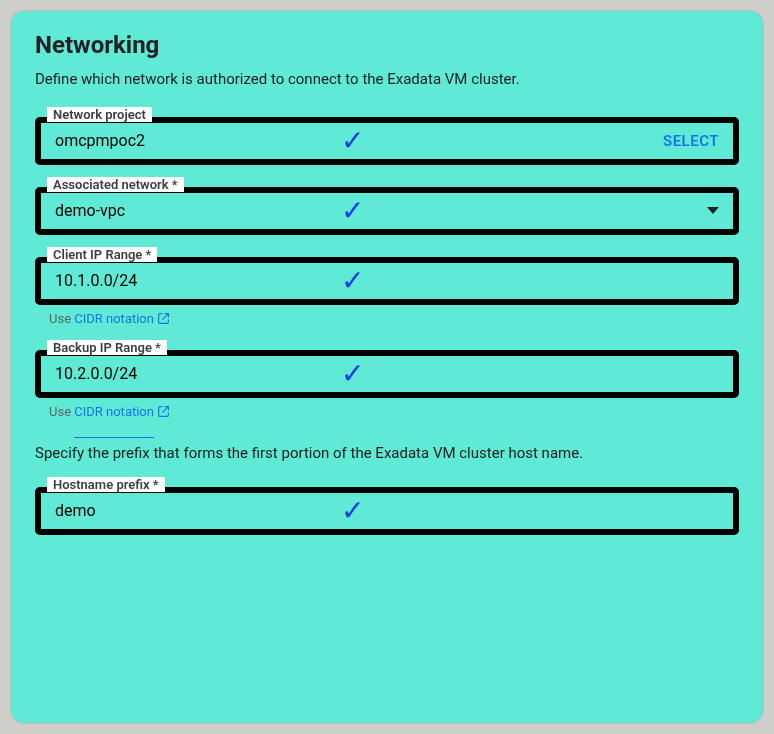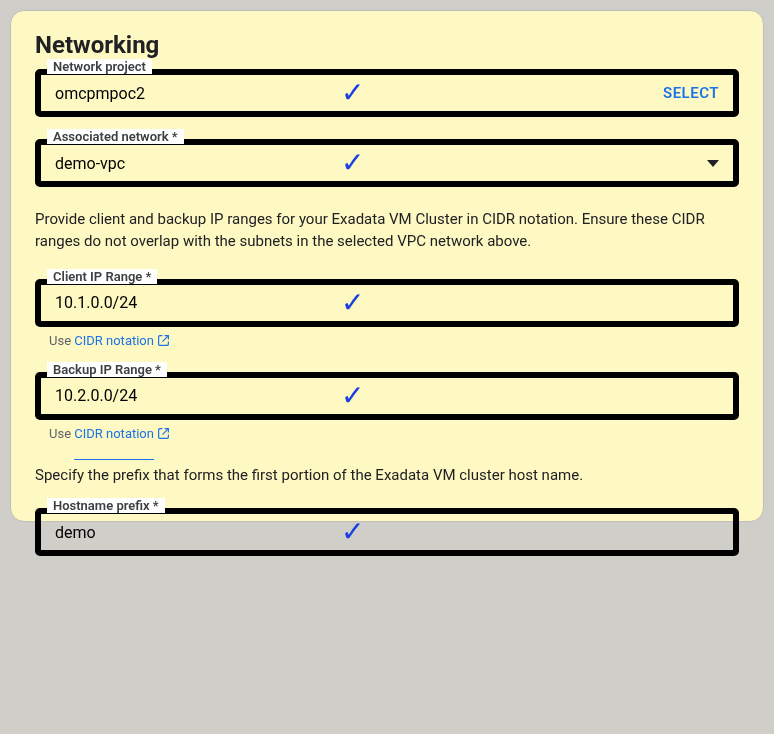--- a/index.html
+++ b/index.html
@@ -10,22 +10,22 @@
     font-family: Roboto, "Helvetica Neue", Arial, sans-serif;
     color: #202124;
     width: 774px;
     height: 734px;
     overflow: hidden;
   }
   .frame {
     margin: 10px;
     border: 1px solid #bfbdb9;
     border-radius: 14px;
-    background: #fef9c3;
-    height: 512px;
+    background: #5eead4;
+    height: 714px;
     padding: 20px 24px 24px 24px;
   }
   h1 {
     font-size: 24px;
     font-weight: 700;
     margin: 0 0 10px 0;
     letter-spacing: 0;
   }
   .desc {
     font-size: 15px;
@@ -116,40 +116,40 @@
     background: transparent;
     padding: 0;
     width: 260px;
   }
 </style>
 </head>
 <body>
 
 <div class="frame">
   <h1>Networking</h1>
+  <p class="desc">Define which network is authorized to connect to the Exadata VM cluster.</p>
 
   <div class="field">
     <span class="label">Network project</span>
     <div class="box">
       <input class="value" readonly="" value="omcpmpoc2" style="">
       <span class="check">✓</span>
       <span class="select-link">SELECT</span>
     </div>
   </div>
 
   <div class="field">
     <span class="label">Associated network *</span>
     <div class="box">
       <input class="value" readonly="" value="demo-vpc" style="">
       <span class="check">✓</span>
       <span class="dropdown-arrow"></span>
     </div>
   </div>
 
-  <p class="desc" style="margin-top:4px;">Provide client and backup IP ranges for your Exadata VM Cluster in CIDR notation. Ensure these CIDR ranges do not overlap with the subnets in the selected VPC network above.</p>
 
   <div class="field" style="margin-bottom:6px;">
     <span class="label">Client IP Range *</span>
     <div class="box">
       <input class="value" value="10.1.0.0/24" style="">
       <span class="check">✓</span>
     </div>
     <div class="hint">
       <span>Use </span><a href="#">CIDR notation</a><span class="ext-icon"><svg viewBox="0 0 24 24" fill="none" stroke="currentColor" stroke-width="2.2">
             <path d="M14 3h7v7"></path>

